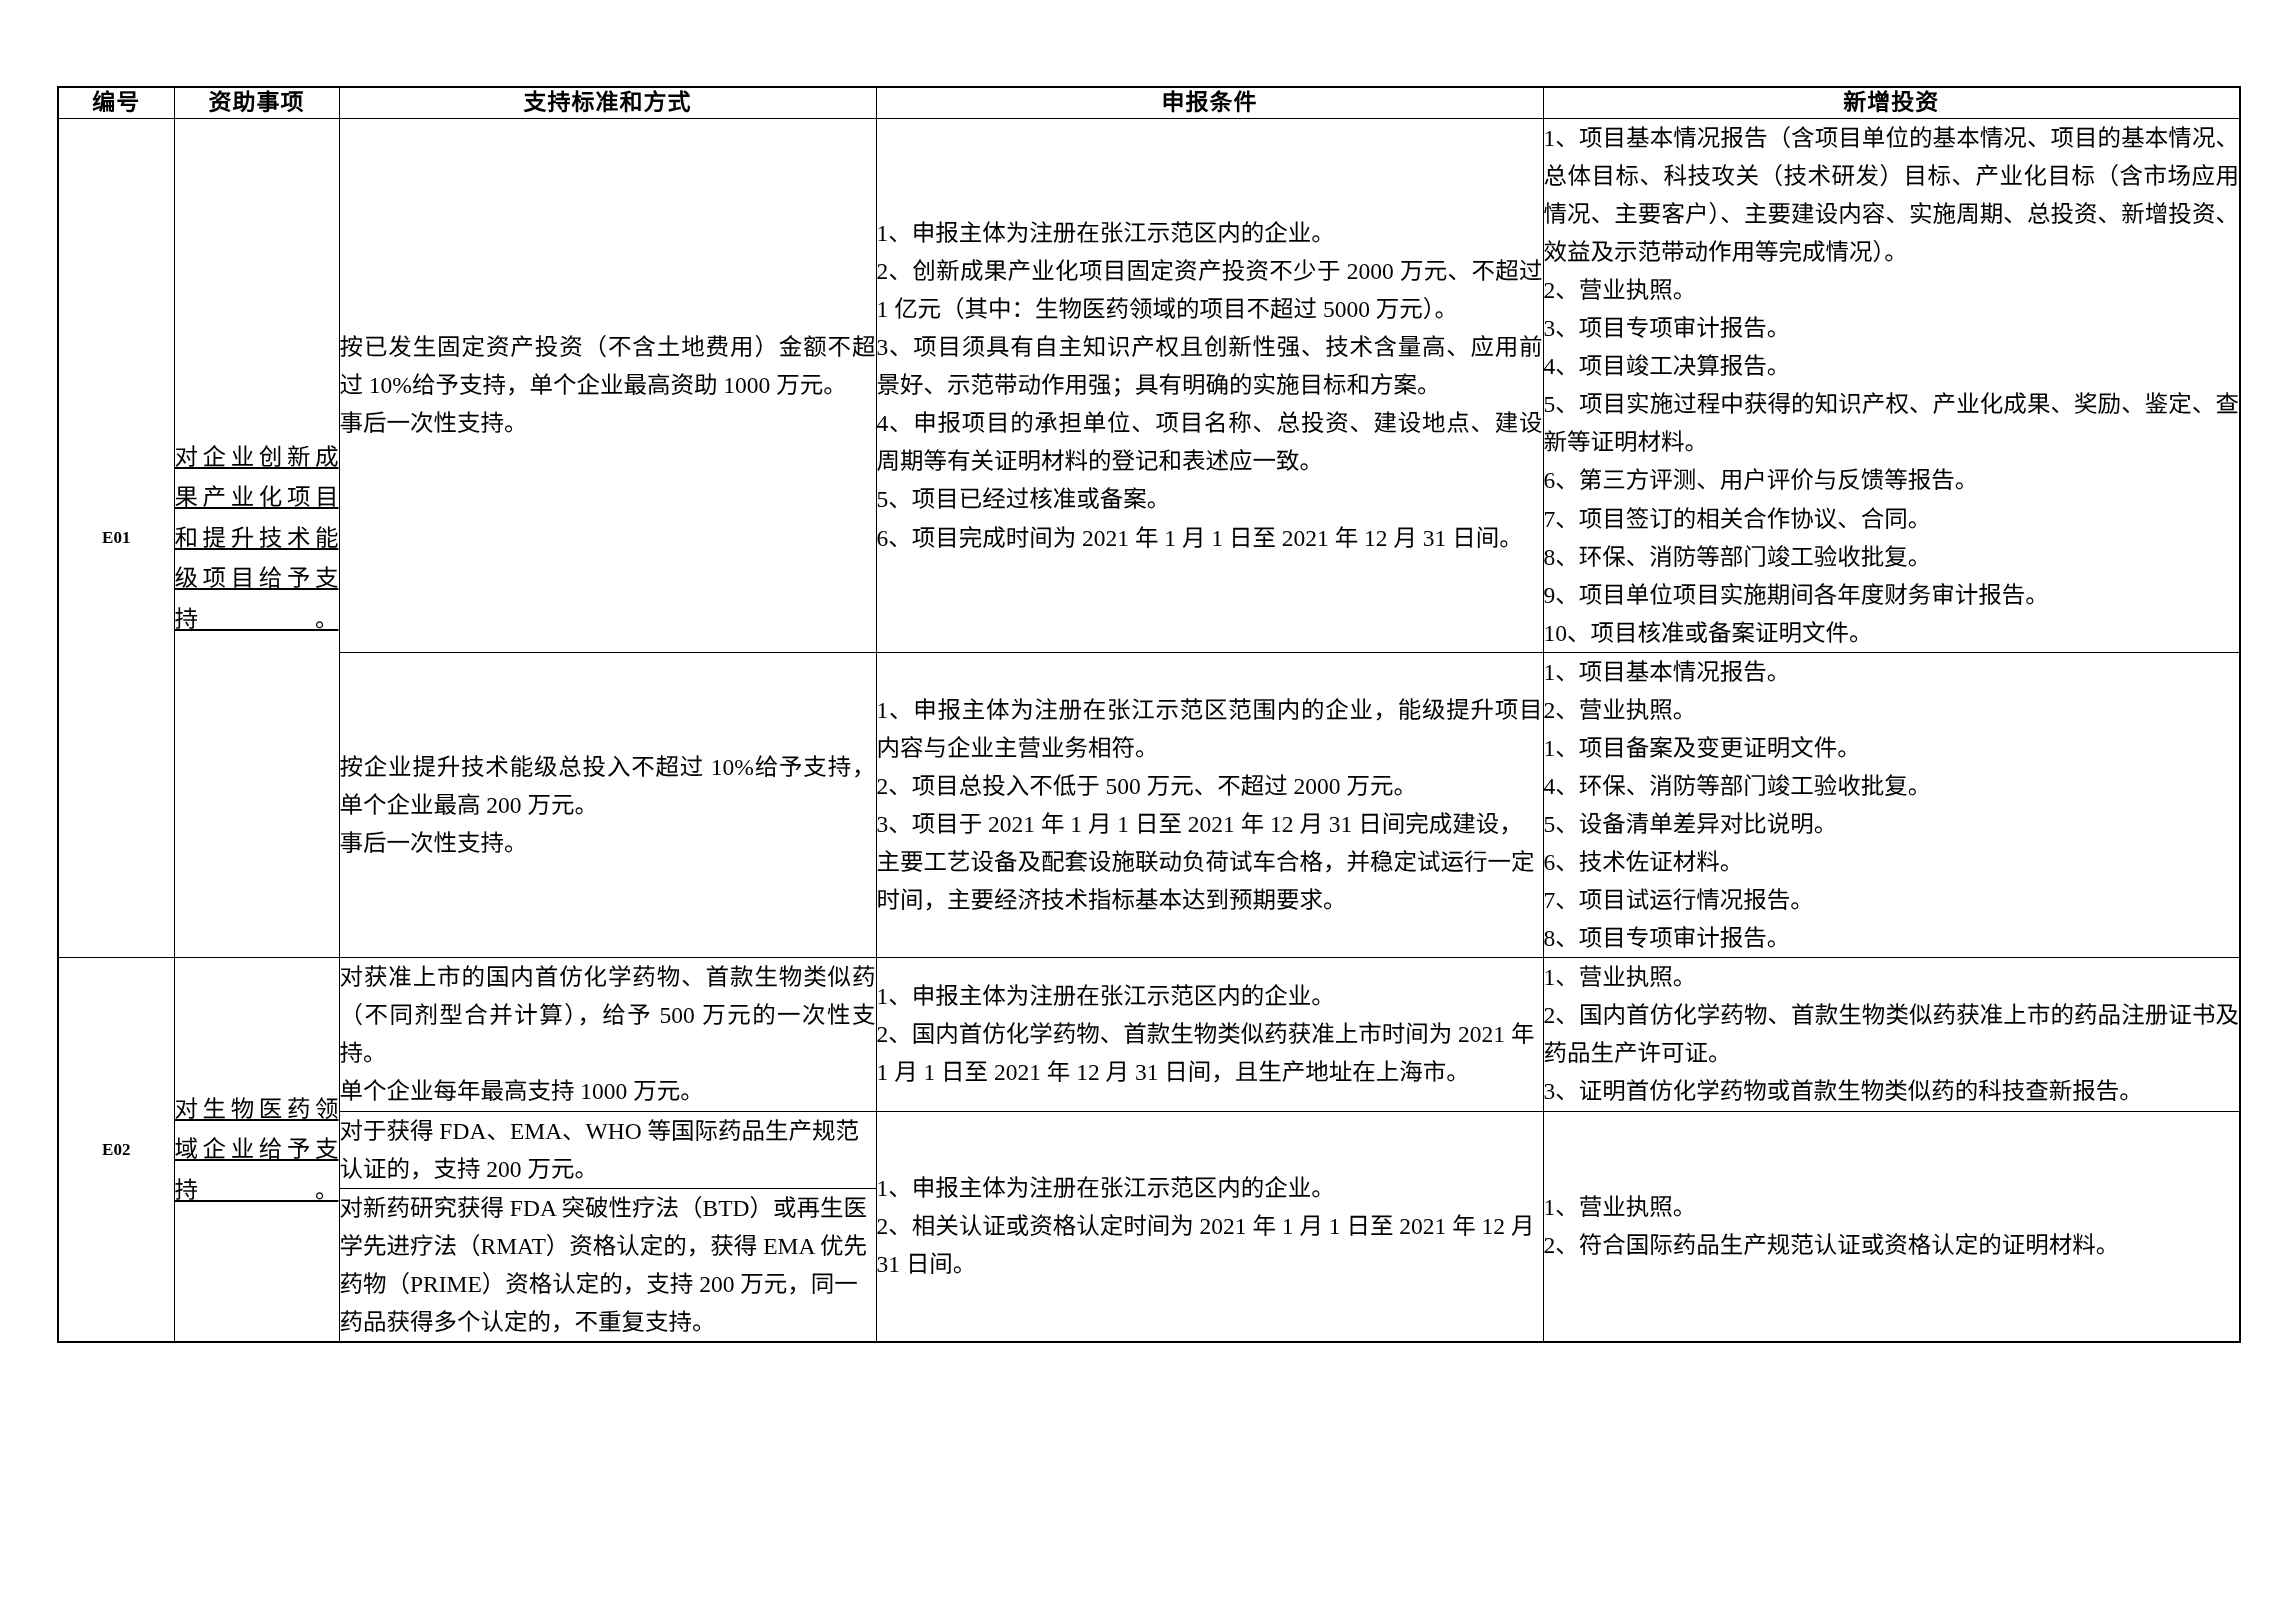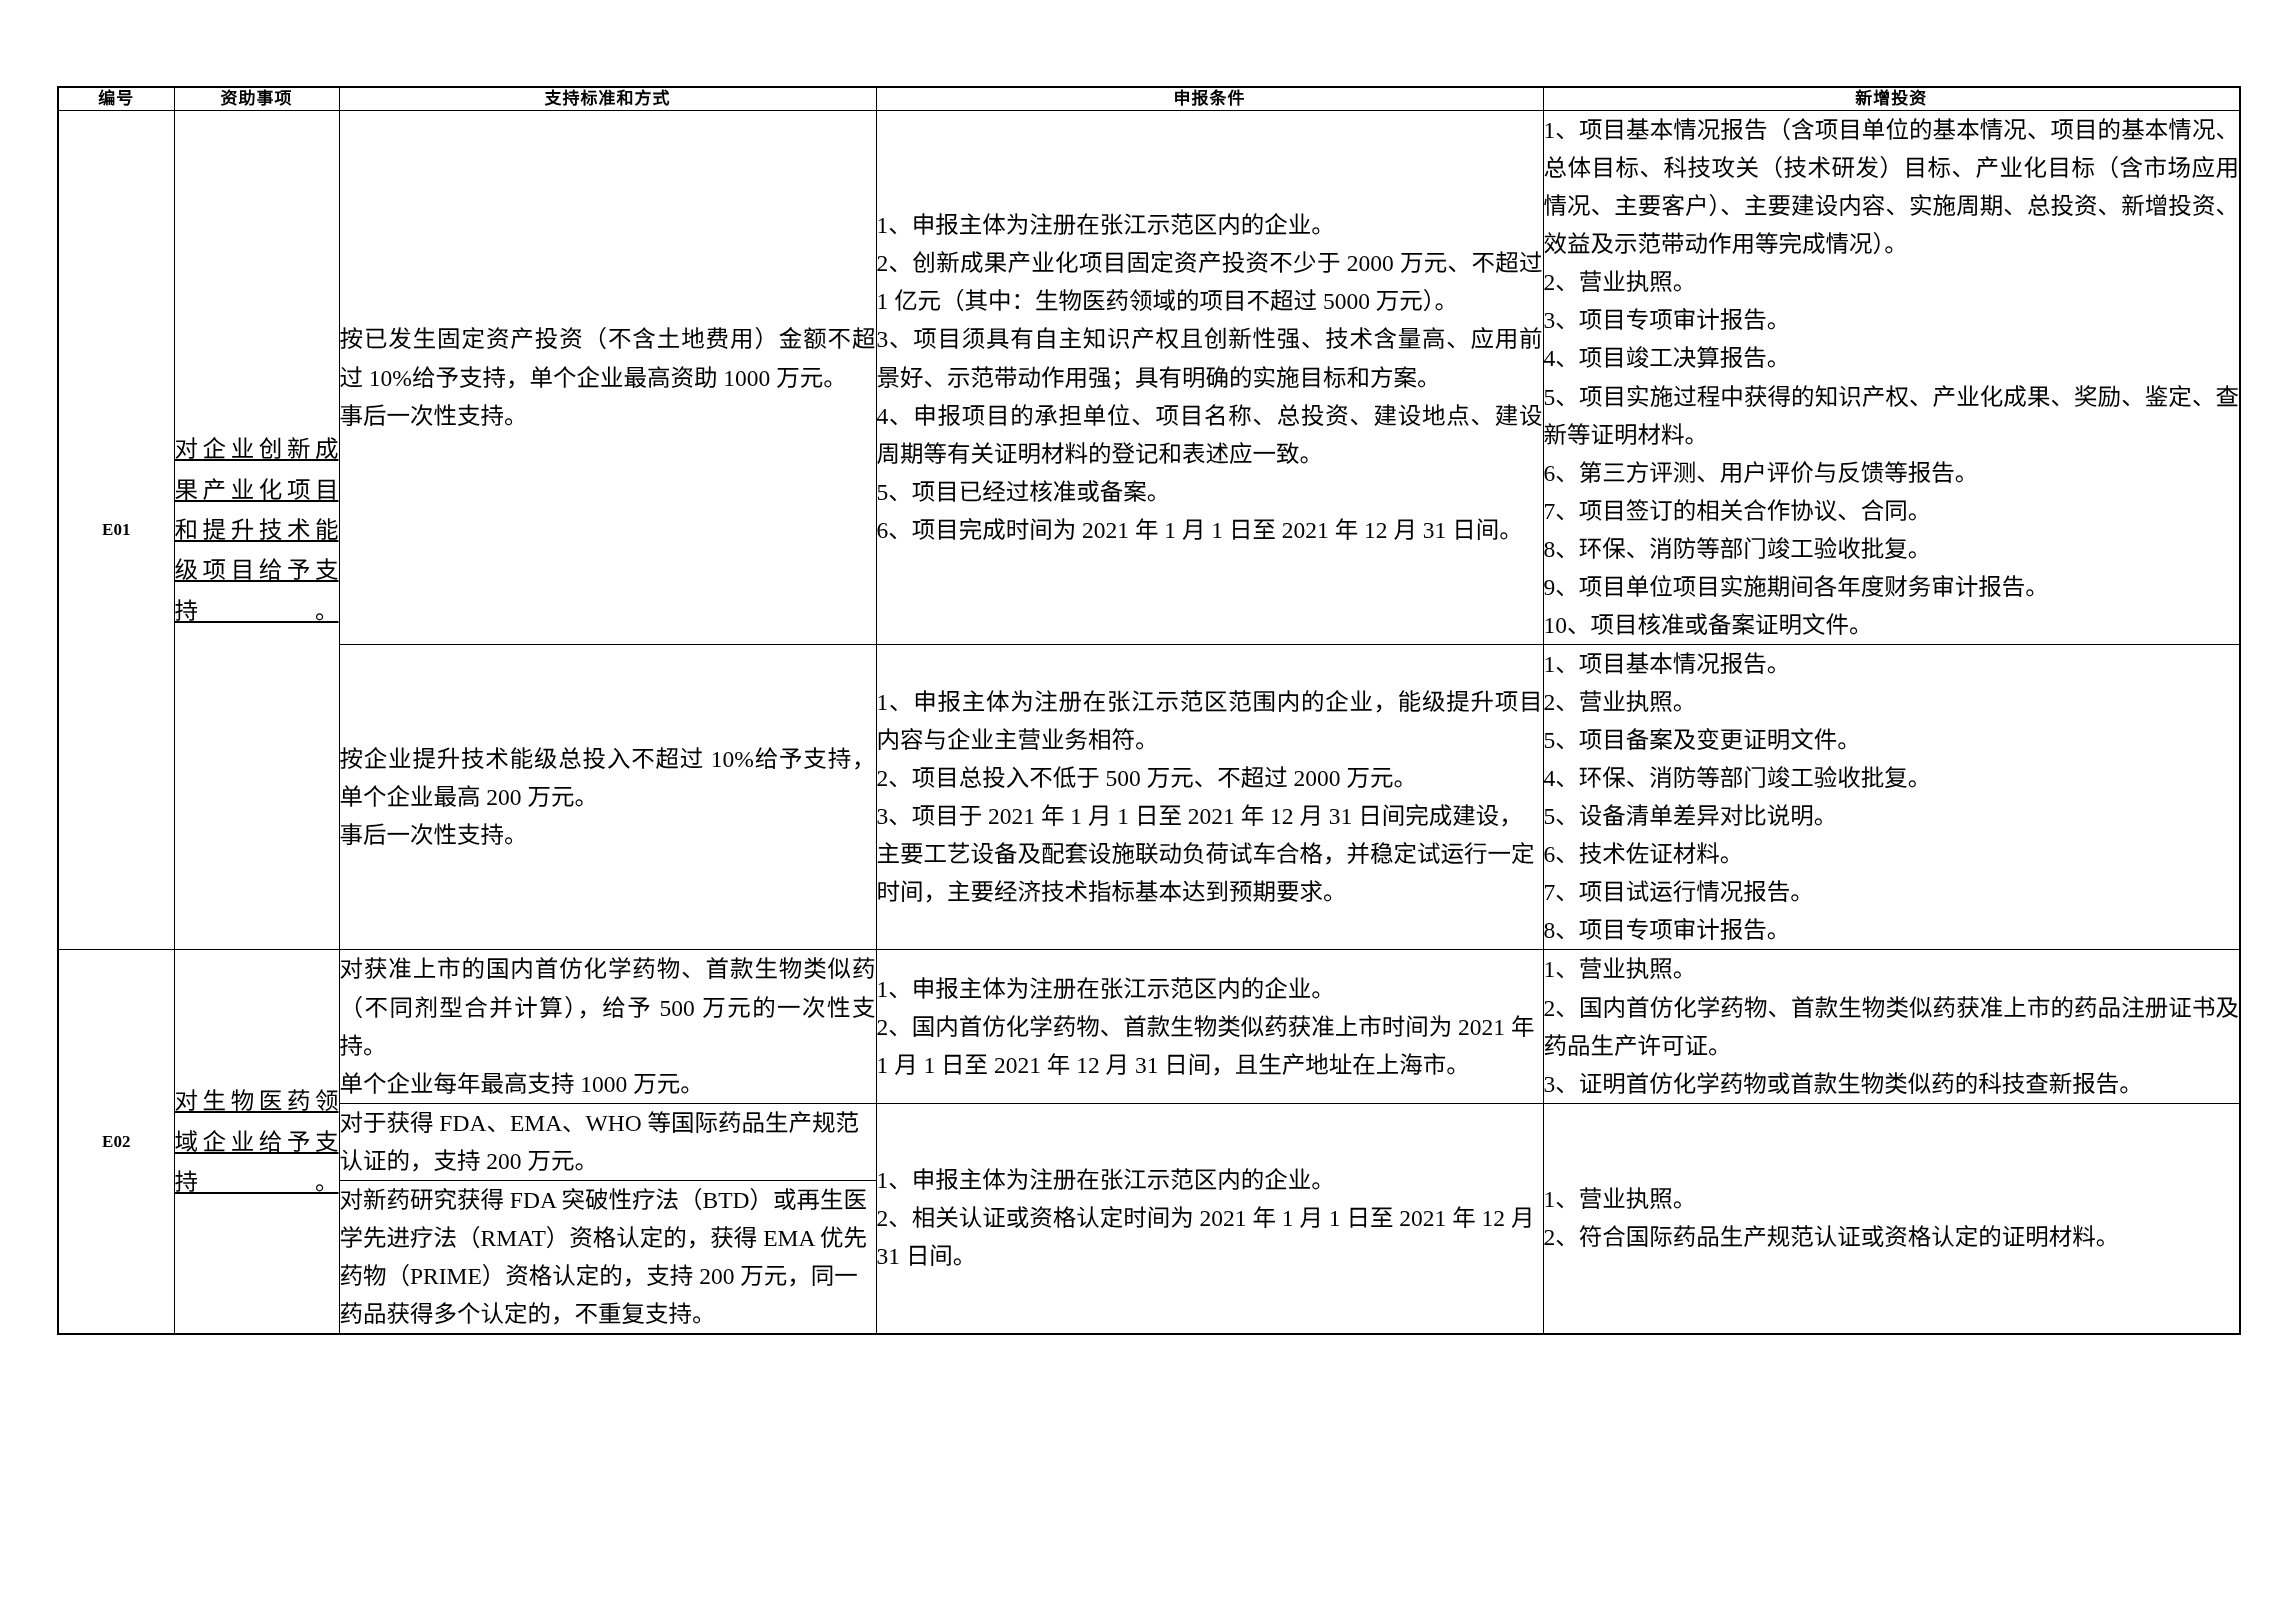--- a/index.html
+++ b/index.html
@@ -37,21 +37,21 @@
   
   col.c-id      { width: 116px; }
   col.c-item    { width: 165px; }
   col.c-std     { width: 537px; }
   col.c-cond    { width: 667px; }
   col.c-mat     { width: 697px; }
 
   thead th {
     text-align: center;
     font-weight: bold;
-    font-size: 17px;
+    font-size: 23px;
     line-height: 1.3;
     padding: 7.8px 3.9px 9.8px 3.9px;
     font-family: "Liberation Sans", "DejaVu Sans", sans-serif;
     letter-spacing: 1px;
   }
   td.cell {
     font-size: 23.5px;
     line-height: 1.62;
     padding: 11.8px 11.8px 13.7px 11.8px;
     vertical-align: top;
@@ -153,21 +153,21 @@
             <div class="lines">
               <p>1、申报主体为注册在张江示范区范围内的企业，能级提升项目内容与企业主营业务相符。</p>
               <p>2、项目总投入不低于 500 万元、不超过 2000 万元。</p>
               <p class="last">3、项目于 2021 年 1 月 1 日至 2021 年 12 月 31 日间完成建设，主要工艺设备及配套设施联动负荷试车合格，并稳定试运行一定时间，主要经济技术指标基本达到预期要求。</p>
             </div>
           </td>
         <td class="cell">
             <div class="lines">
               <p>1、项目基本情况报告。</p>
               <p>2、营业执照。</p>
-              <p>5、项目备案及变更证明文件。</p>
+              <p>1、项目备案及变更证明文件。</p>
               <p>4、环保、消防等部门竣工验收批复。</p>
               <p>5、设备清单差异对比说明。</p>
               <p>6、技术佐证材料。</p>
               <p>7、项目试运行情况报告。</p>
               <p class="last">8、项目专项审计报告。</p>
             </div>
           </td>
       </tr>
 
       <tr>

